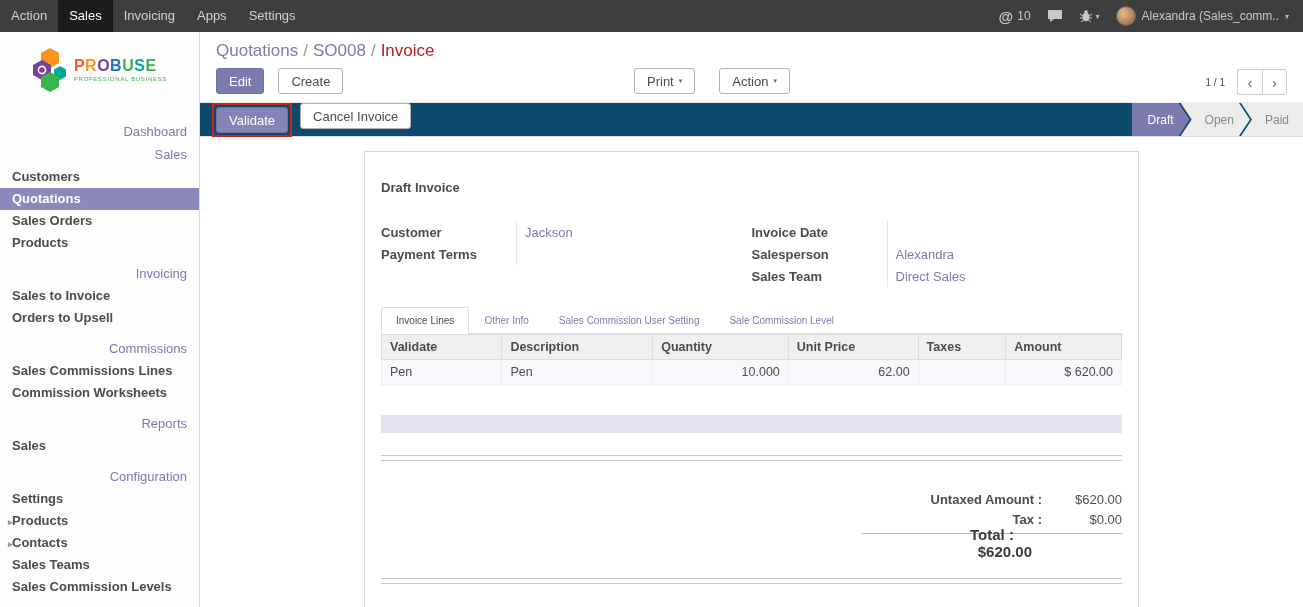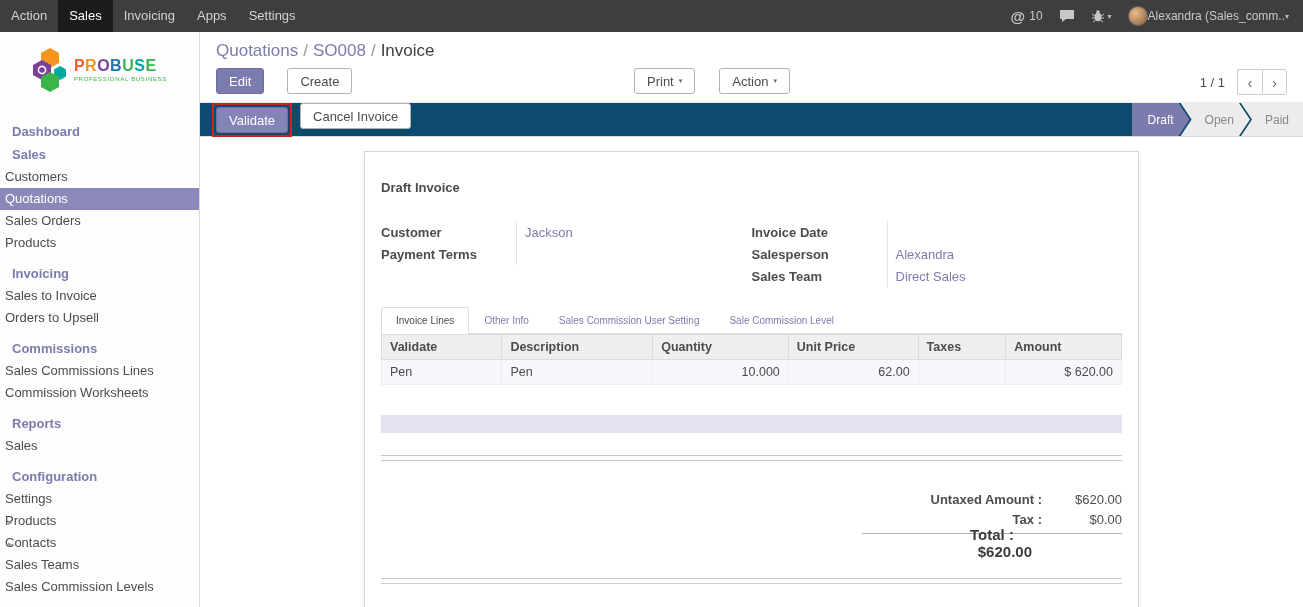--- a/index.html
+++ b/index.html
@@ -12,57 +12,57 @@
   
   .topbar { position:absolute; top:0; left:0; right:0; height:32px; background:#3e3e3e; display:flex; align-items:stretch; z-index:20; }
   .topbar-menus { display:flex; }
   .menu { color:#d2d2d2; font-size:13px; line-height:32px; padding:0 11px; cursor:pointer; }
   .menu.active { background:#1c1c1c; color:#fff; }
   .topbar-right { margin-left:auto; display:flex; align-items:center; gap:16px; padding-right:14px; color:#c8c8c8; font-size:12px; }
   .activities { display:flex; align-items:center; gap:4px; cursor:pointer; }
   .at { font-size:15px; font-weight:bold; }
   .icon-btn { display:flex; align-items:center; gap:3px; cursor:pointer; }
   .avatar { width:20px; height:20px; border-radius:50%; background:radial-gradient(circle at 35% 35%, #e8b98a, #8a5d3b); display:inline-block; border:1px solid #666; }
-  .user { display:flex; align-items:center; gap:0; cursor:pointer; }
+  .user { display:flex; align-items:center; gap:6px; cursor:pointer; }
   .caret { font-size:8px; color:#bbb; }
 
   
   .sidebar { position:absolute; top:32px; left:0; bottom:0; width:200px; background:#fdfdfd; border-right:1px solid #d8d8d8; z-index:10; }
   .logo { display:flex; align-items:center; justify-content:center; gap:6px; padding:14px 6px 20px 6px; }
   .logo-title { font-size:16px; font-weight:bold; letter-spacing:.5px; line-height:17px; }
   .logo-title span:nth-child(1){color:#f05a28;}
   .logo-title span:nth-child(2){color:#f7941e;}
   .logo-title span:nth-child(3){color:#7e3f98;}
   .logo-title span:nth-child(4){color:#1b75bb;}
   .logo-title span:nth-child(5){color:#3ab54a;}
   .logo-title span:nth-child(6){color:#00a79d;}
   .logo-title span:nth-child(7){color:#39b54a;}
   .logo-subtitle { font-size:6px; color:#3ab54a; letter-spacing:.7px; margin-top:2px; }
-  .nav-section { color:#7c7bad; font-weight:bold; font-size:13px; padding:4px 12px; margin-top:8px; cursor:pointer; }
+  .nav-section { color:#7c7bad; font-weight:normal; font-size:13px; padding:4px 12px; margin-top:8px; cursor:pointer;text-align:right; }
   .nav-section.tight { margin-top:0; }
-  .nav-item { font-size:13px; color:#4c4c4c; padding:4px 12px 4px 5px; cursor:pointer; position:relative; line-height:14px; }
+  .nav-item { font-size:13px; color:#4c4c4c; padding:4px 12px 4px 12px; cursor:pointer; position:relative; line-height:14px;font-weight:bold; }
   .nav-item.active { background:#8a89ba; color:#fff; }
   .nav-item .arrow { position:absolute; left:8px; top:5px; color:#999; font-size:9px; }
 
   
   .content { position:absolute; top:32px; left:200px; right:0; bottom:0; background:#fff; overflow:hidden; }
   .control-panel { padding:8px 16px 6px; }
   .breadcrumb { font-size:17px; color:#7c7bad; line-height:21px; }
   .breadcrumb .crumb { cursor:pointer; }
   .breadcrumb .sep { color:#999; margin:0 5px; }
-  .breadcrumb .current { color:#404040; }
+  .breadcrumb .current { color:#b91c1c; }
   .cp-row { position:relative; height:28px; margin-top:7px; }
-  .cp-left { position:absolute; left:0; top:0; display:flex; gap:23px; }
+  .cp-left { position:absolute; left:0; top:0; display:flex; gap:14px; }
   .cp-center { position:absolute; left:418px; top:0; display:flex; gap:24px; }
   .cp-right { position:absolute; right:0; top:1px; display:flex; align-items:center; gap:12px; }
   .btn { font-size:13px; height:26px; padding:0 12px; border:1px solid #b3b3b3; background:#fff; color:#4c4c4c; border-radius:3px; cursor:pointer; font-family:inherit; display:inline-flex; align-items:center; }
   .btn-primary { background:#7c7bad; border-color:#6f6ea2; color:#fff; }
   .btn-validate { background:#8584b7; border-color:#6f6ea2; color:#fff; }
   .bcaret { font-size:7px; margin-left:5px; color:#666; }
-  .pager-text { font-size:13px; color:#4c4c4c; }
+  .pager-text { font-size:10px; color:#4c4c4c; }
   .pager-btns { display:flex; }
   .pager-btn { width:25px; height:26px; border:1px solid #ccc; background:#fff; font-size:15px; color:#666; display:flex; align-items:center; justify-content:center; cursor:pointer; }
   .pager-btn.prev { border-radius:3px 0 0 3px; border-right:none; }
   .pager-btn.next { border-radius:0 3px 3px 0; }
 
   
   .statusbar { height:35px; border-top:1px solid #ececec; border-bottom:1px solid #dcdcdc; display:flex; align-items:flex-start; padding-left:12px; background:#0c4a6e; }
   .red-box { border:2px solid #d0211c; padding:2px; display:inline-flex; margin-right:8px; }
   .states { margin-left:auto; display:flex; height:100%; align-items:stretch; }
   .state { display:flex; align-items:center; padding:0 16px 0 24px; font-size:12px; color:#888; background:#ececec; cursor:pointer;

